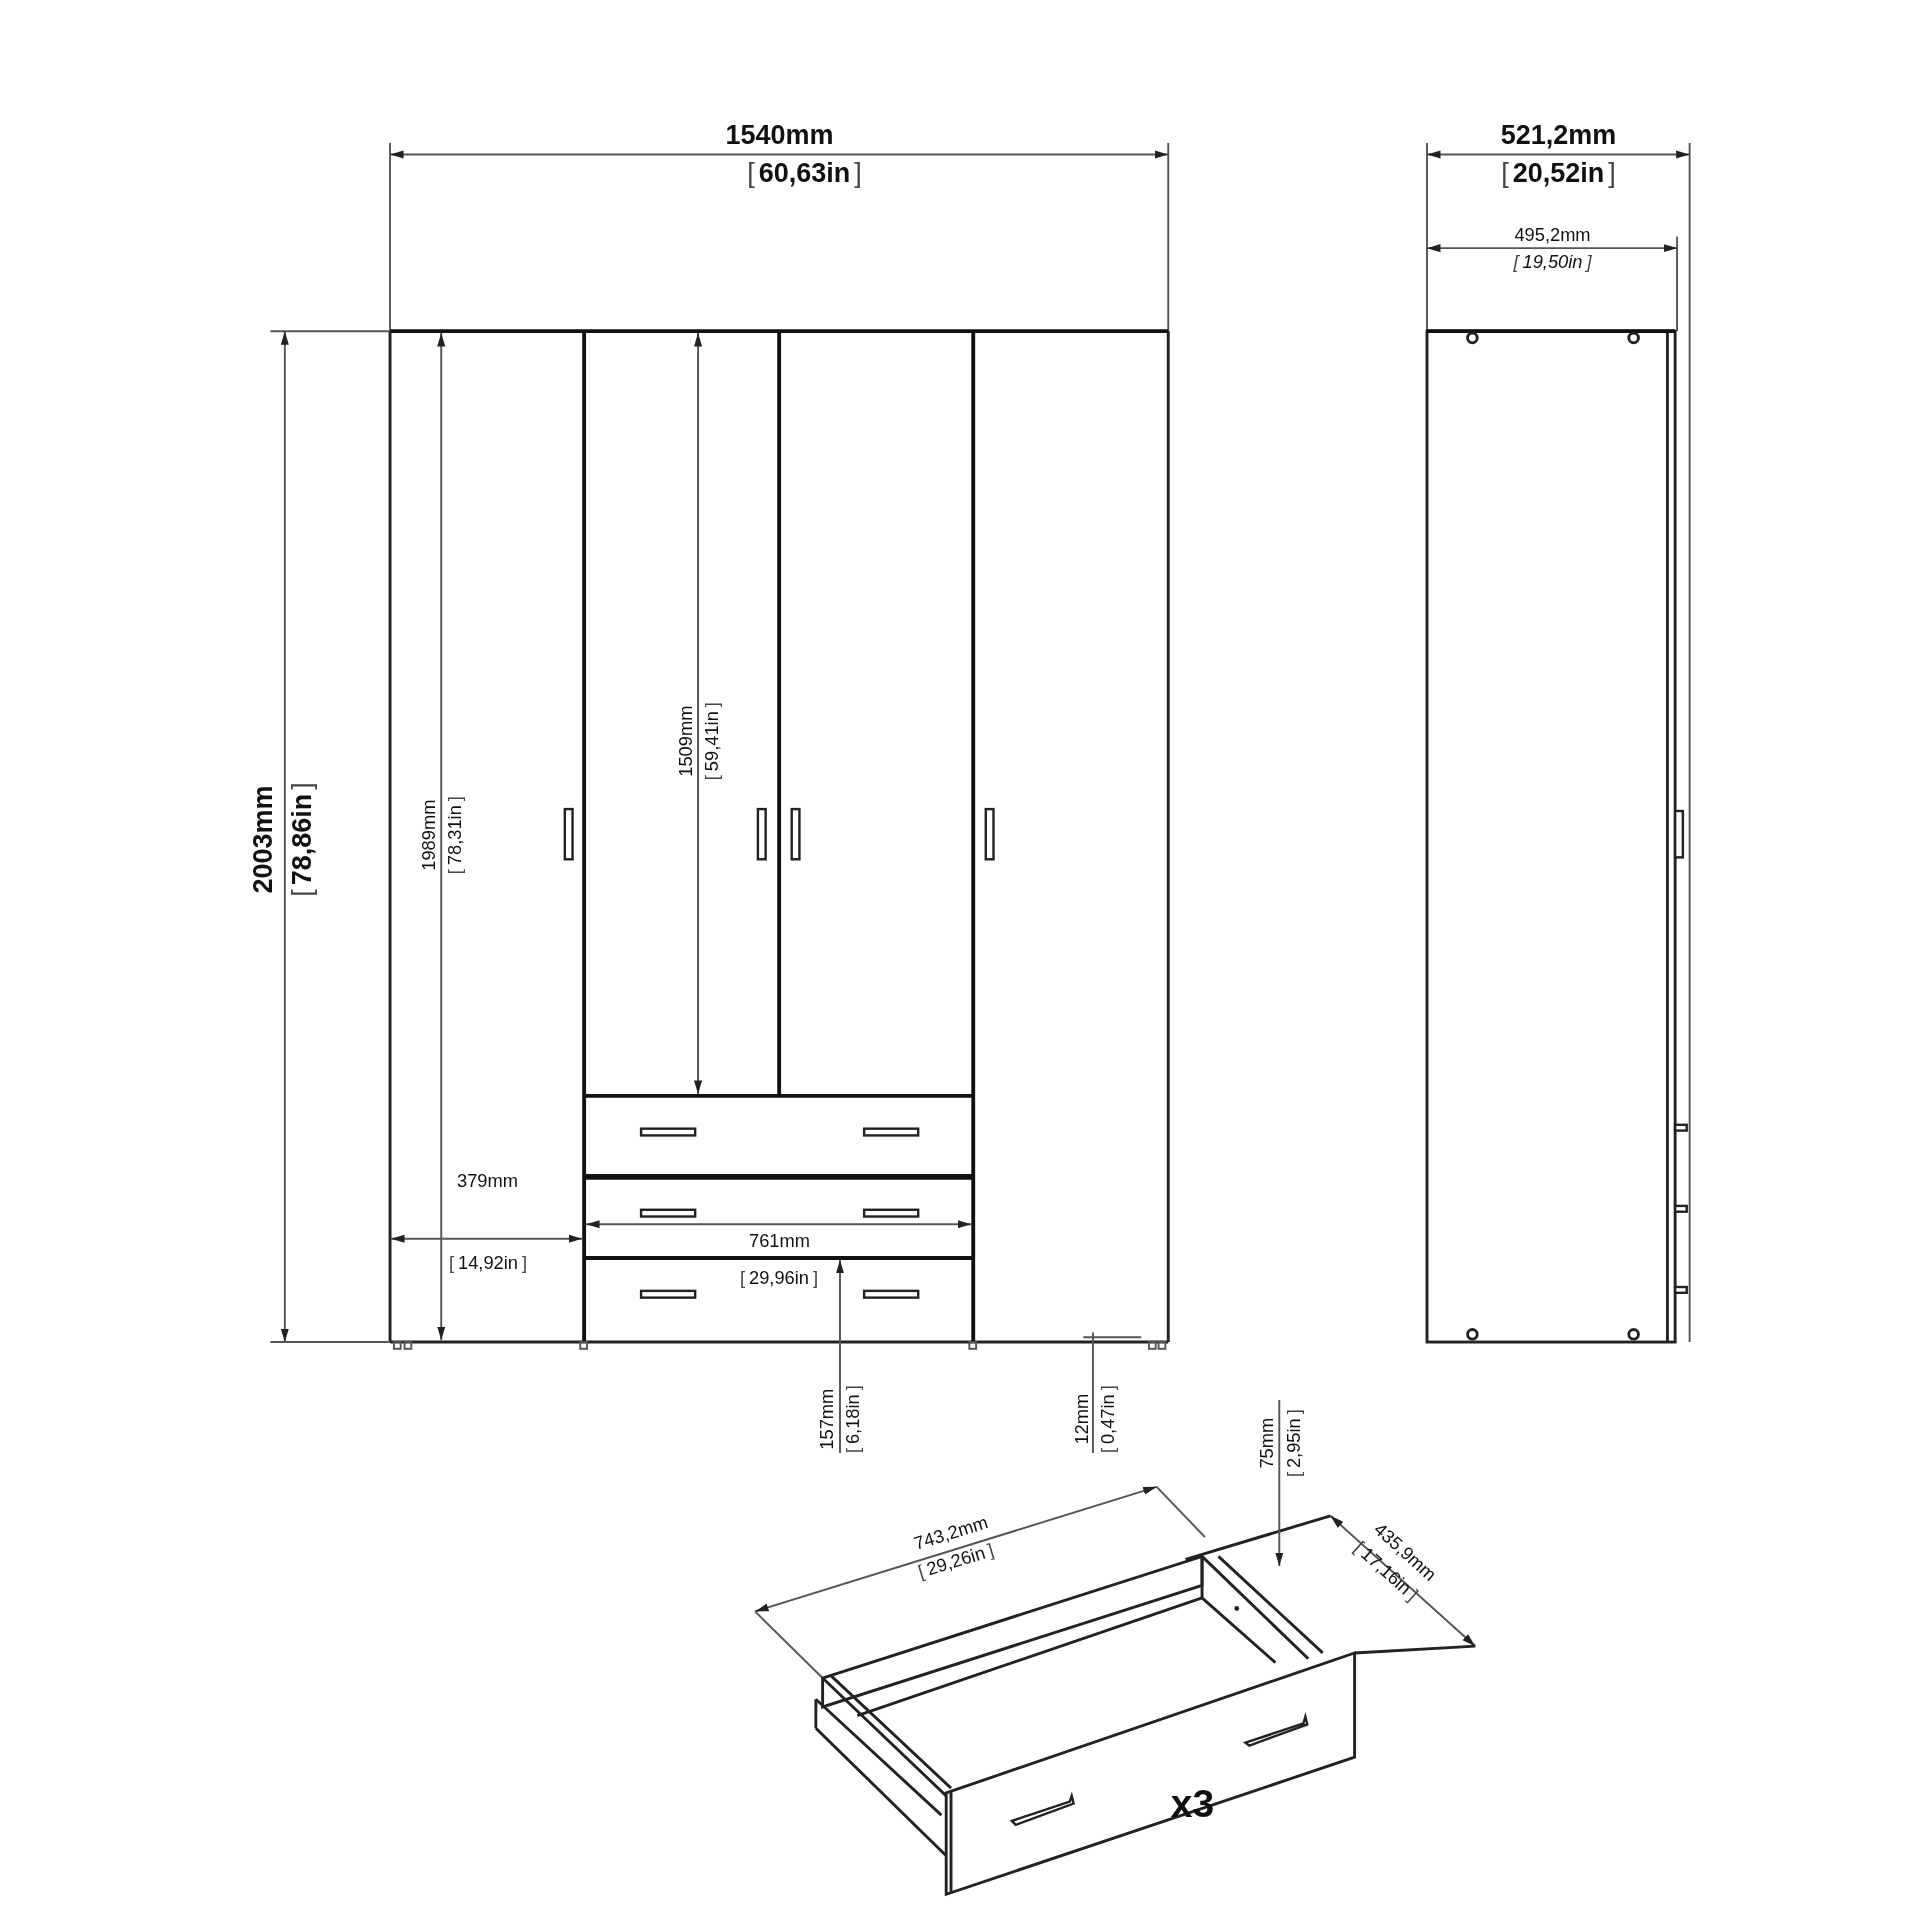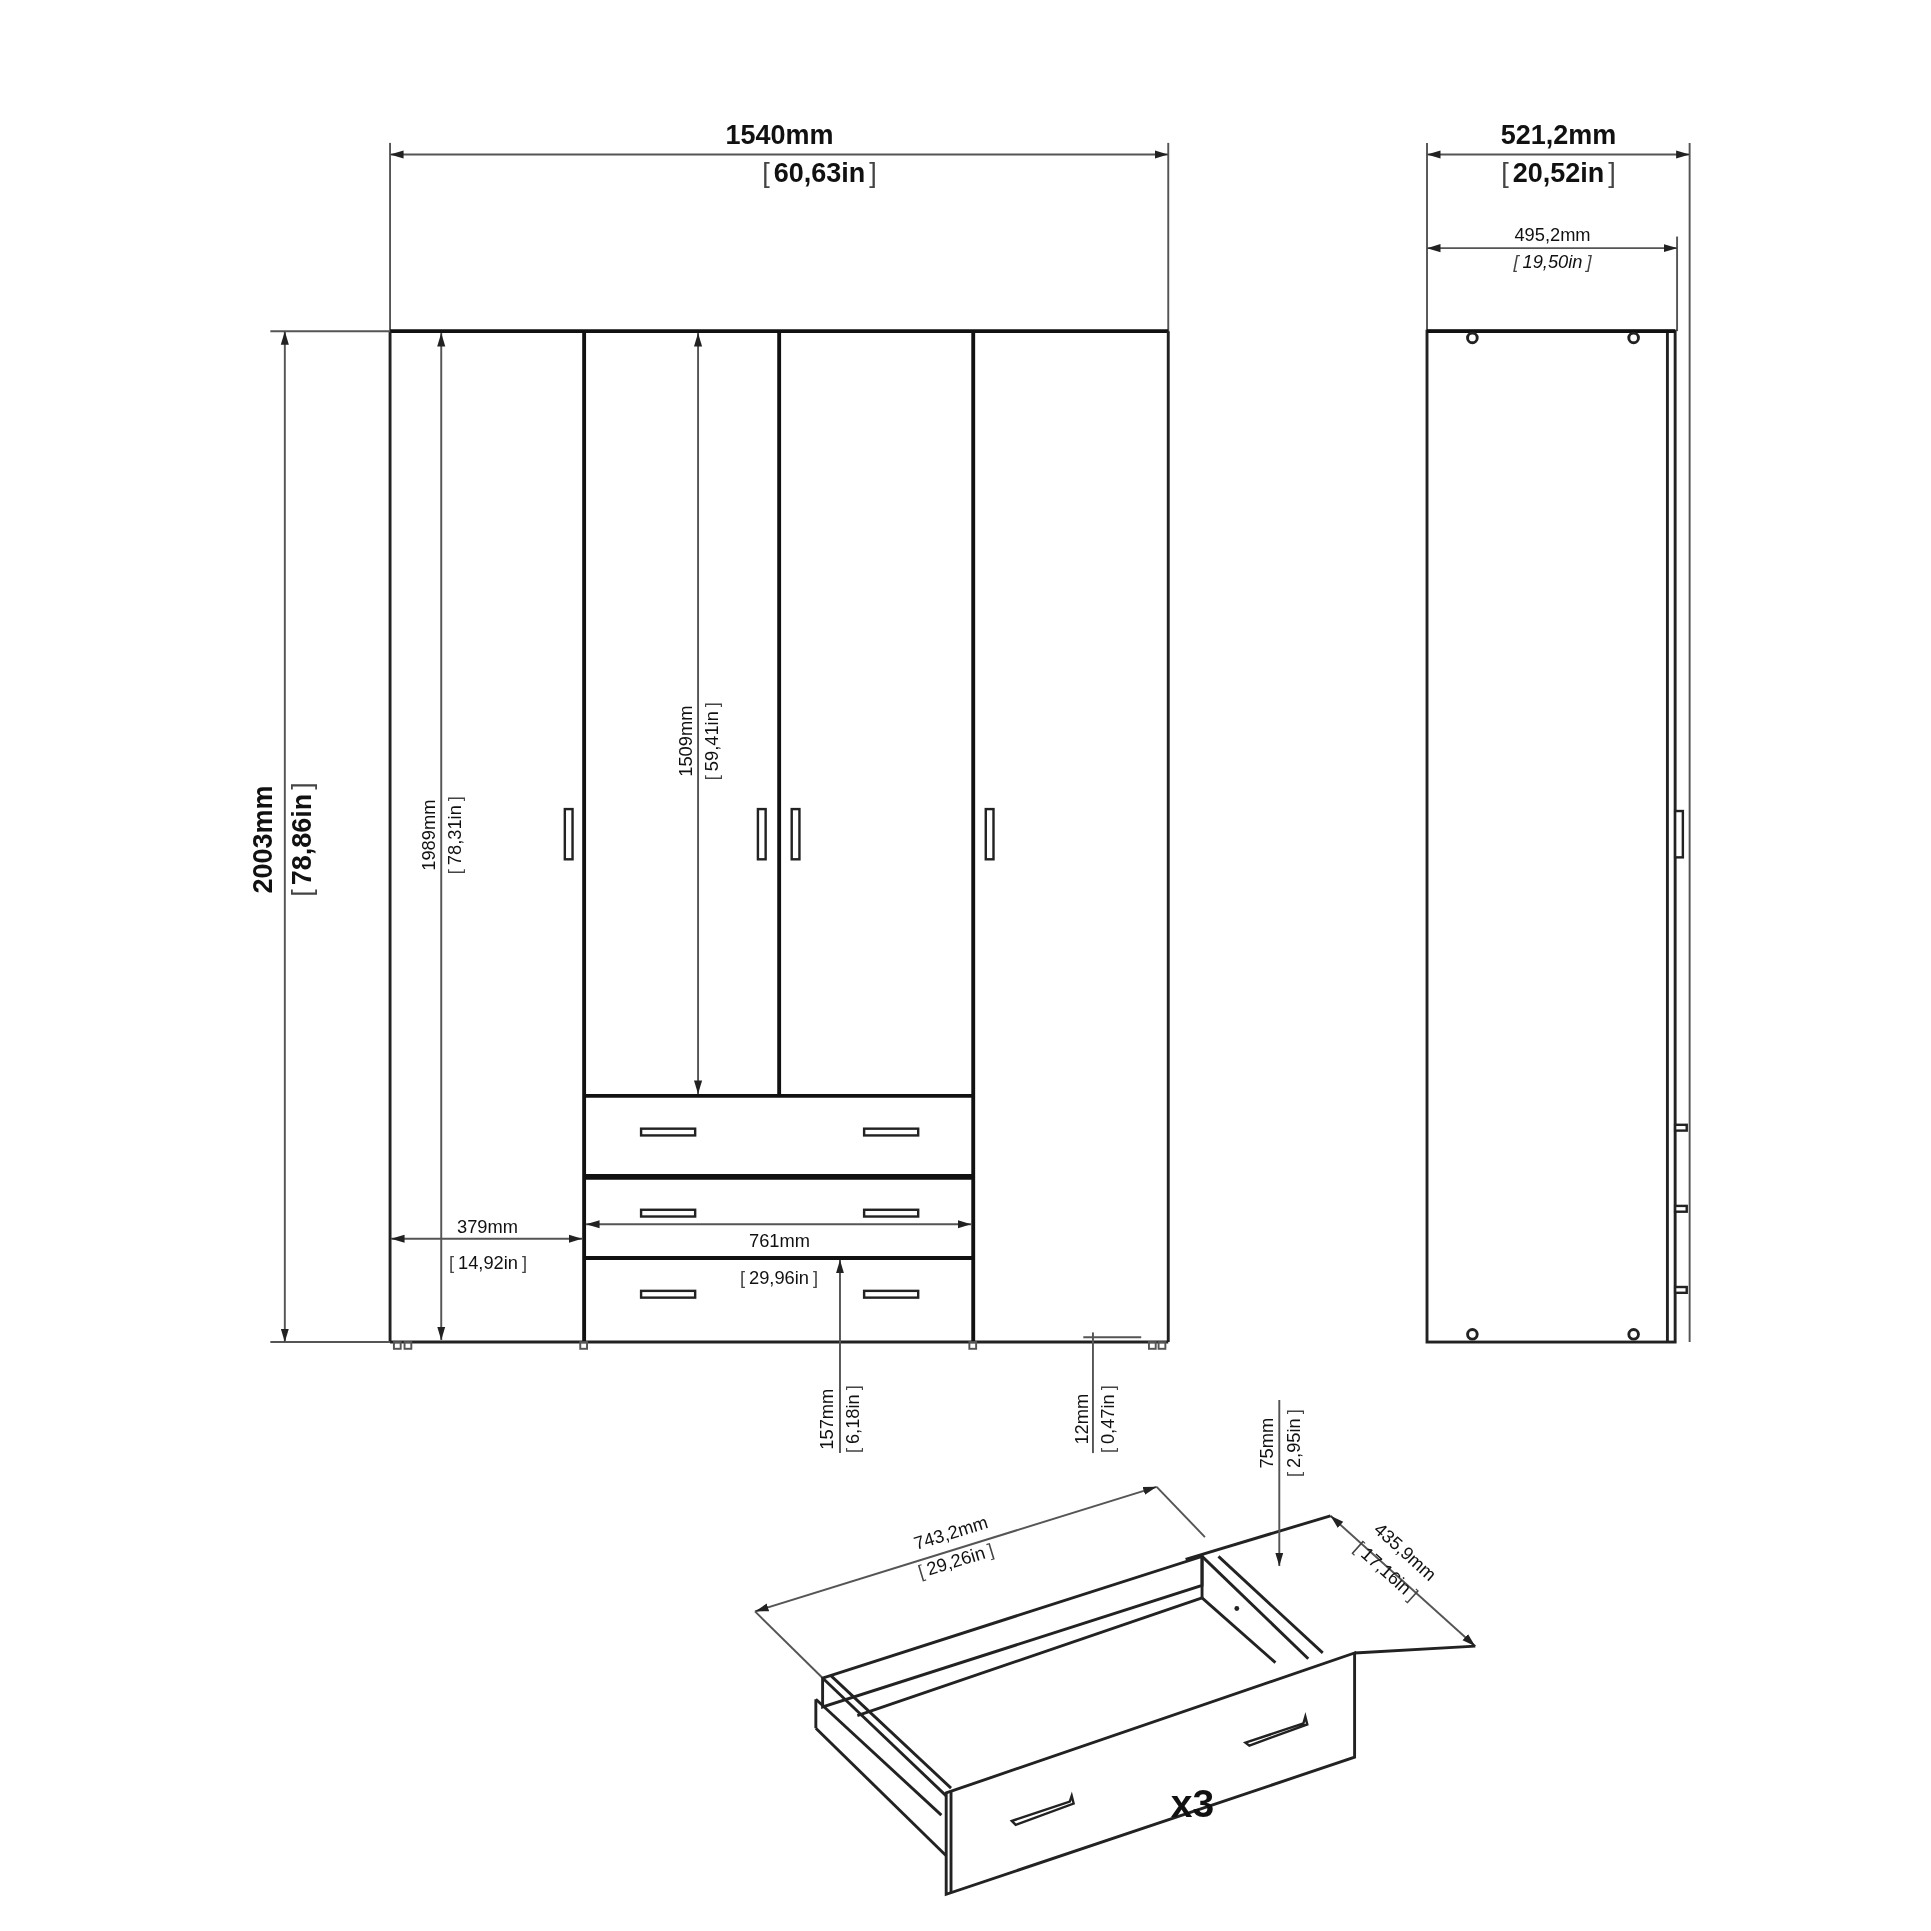--- a/index.html
+++ b/index.html
@@ -137,38 +137,38 @@
 
     <polygon class="ln" points="980,1857 1403,1712 1403,1820 980,1962"></polygon>
     <line class="ln" x1="985" y1="1855" x2="985" y2="1960"></line>
 
     <path class="handle" d="M1048,1886 L1108,1866 L1110,1860 L1112,1868 L1052,1890 Z"></path>
     <path class="handle" d="M1290,1805 L1350,1785 L1352,1778 L1354,1786 L1294,1808 Z"></path>
   </g>
 </svg>
 
 <div class="lbl big" style="left:683px;top:122px;width:193px;text-align:center;">1540mm</div>
-<div class="lbl big br" style="left:723px;top:160px;width:193px;text-align:center;">60,63in</div>
+<div class="lbl big br" style="left:708px;top:160px;width:193px;text-align:center;">60,63in</div>
 
 <div class="lbl big" style="left:1462px;top:122px;width:193px;">521,2mm</div>
 <div class="lbl big br" style="left:1462px;top:160px;width:193px;">20,52in</div>
 
 <div class="lbl sm" style="left:1456px;top:226px;width:193px;">495,2mm</div>
 <div class="lbl sm br" style="left:1456px;top:253px;width:193px;font-style:italic;">19,50in</div>
 
 <div class="lbl big rot" style="left:167px;top:826px;width:193px;transform:rotate(-90deg);">2003mm</div>
 <div class="lbl big br rot" style="left:206px;top:826px;width:193px;transform:rotate(-90deg);">78,86in</div>
 
 <div class="lbl sm rot" style="left:357px;top:826px;width:145px;transform:rotate(-90deg);">1989mm</div>
 <div class="lbl sm br rot" style="left:383px;top:826px;width:145px;transform:rotate(-90deg);">78,31in</div>
 
 <div class="lbl sm rot" style="left:614px;top:732px;width:145px;transform:rotate(-90deg);">1509mm</div>
 <div class="lbl sm br rot" style="left:640px;top:732px;width:145px;transform:rotate(-90deg);">59,41in</div>
 
-<div class="lbl sm" style="left:439px;top:1218px;width:97px;">379mm</div>
+<div class="lbl sm" style="left:439px;top:1172px;width:97px;">379mm</div>
 <div class="lbl sm br" style="left:430px;top:1254px;width:116px;">14,92in</div>
 
 <div class="lbl sm" style="left:731px;top:1232px;width:97px;">761mm</div>
 <div class="lbl sm br" style="left:721px;top:1233px;width:116px;margin-top:36px;">29,96in</div>
 
 <div class="lbl sm rot" style="left:779px;top:1410px;width:97px;transform:rotate(-90deg);">157mm</div>
 <div class="lbl sm br rot" style="left:805px;top:1410px;width:97px;transform:rotate(-90deg);">6,18in</div>
 
 <div class="lbl sm rot" style="left:1034px;top:1410px;width:97px;transform:rotate(-90deg);">12mm</div>
 <div class="lbl sm br rot" style="left:1060px;top:1410px;width:97px;transform:rotate(-90deg);">0,47in</div>

